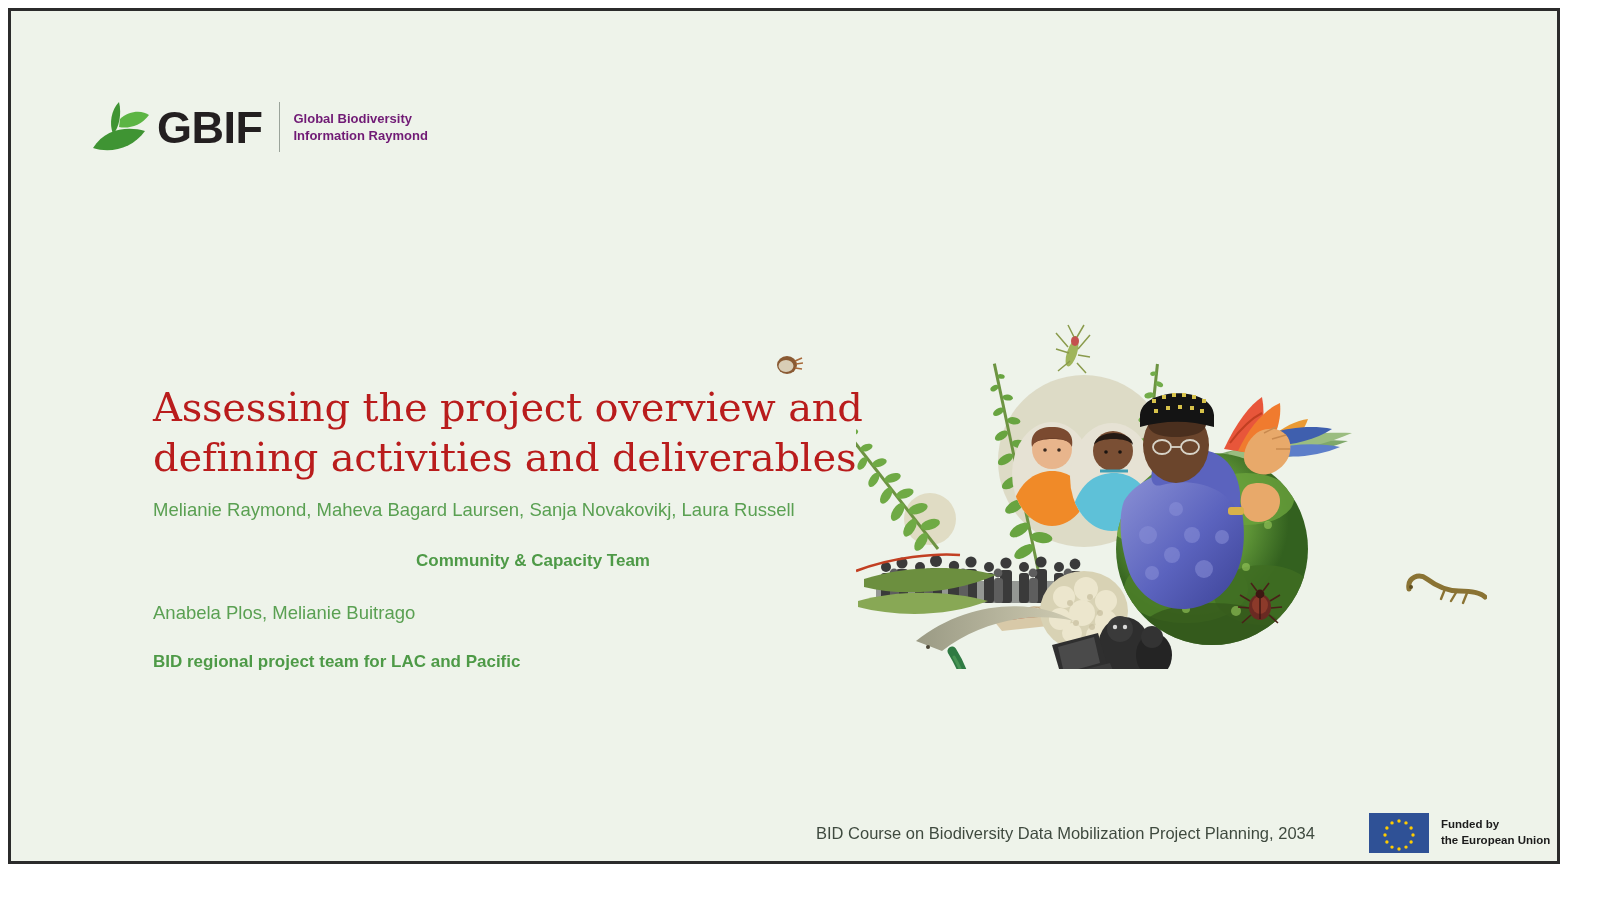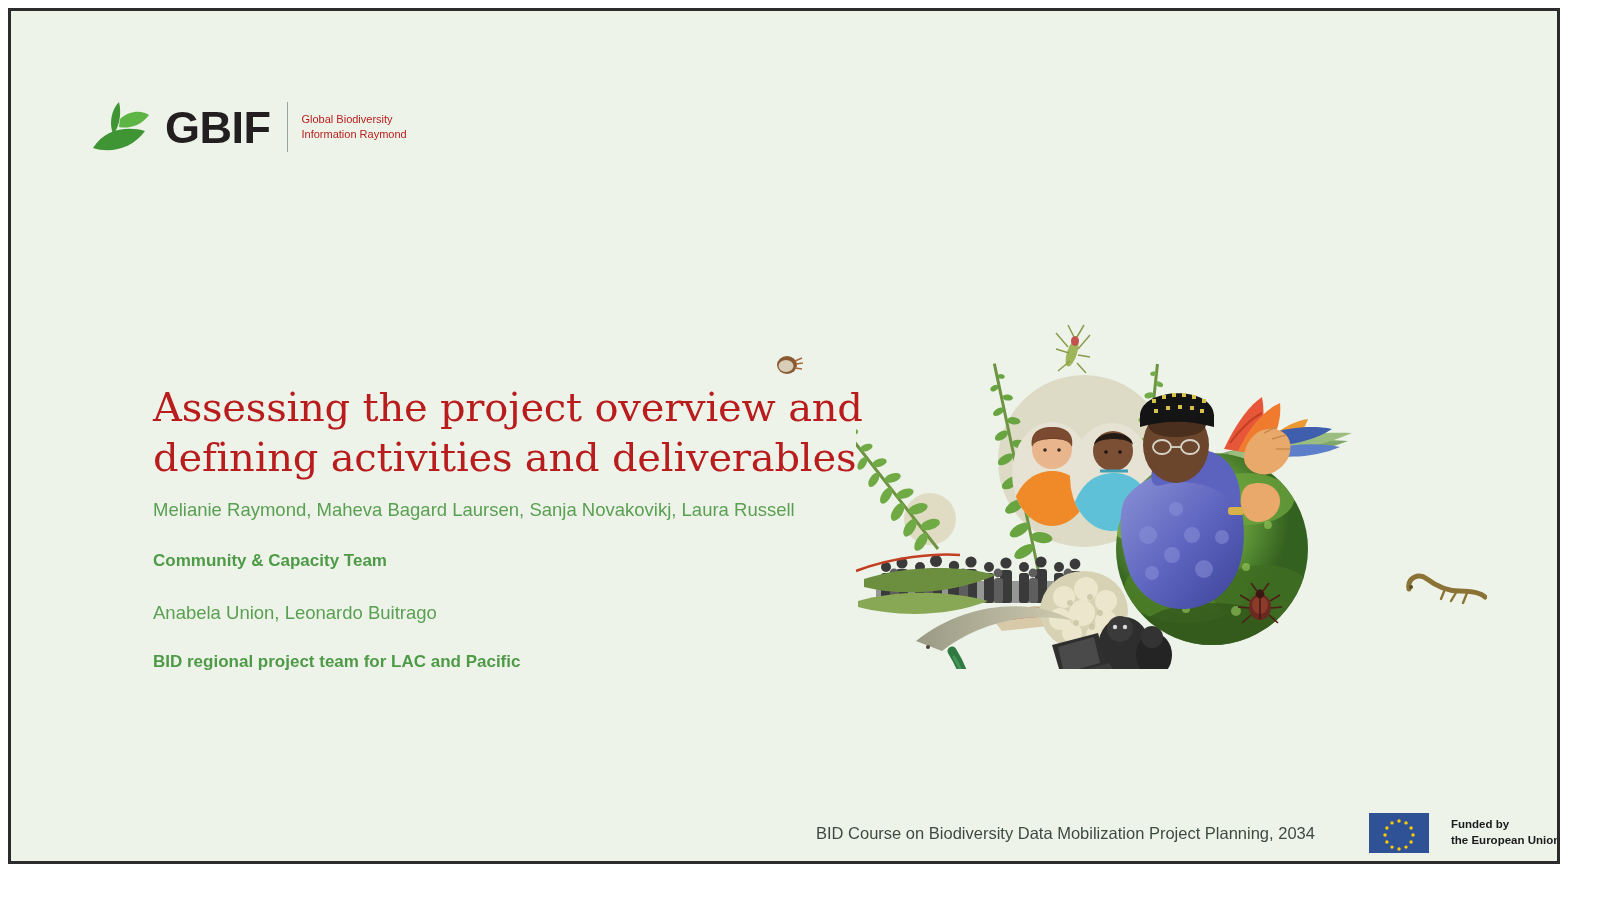--- a/index.html
+++ b/index.html
@@ -35,34 +35,34 @@
     align-items: center;
     height: 60px;
   }
   .logo-mark { width: 62px; height: 58px; display: block; }
   .logo-word {
     font-family: "Liberation Sans", sans-serif;
     font-weight: bold;
     font-size: 45px;
     letter-spacing: -0.5px;
     color: #231f20;
-    margin-left: 14px;
+    margin-left: 6px;
     line-height: 1;
   }
   .logo-divider {
     width: 1px;
     height: 50px;
     background: #9aa39a;
     margin: 0 14px 0 16px;
   }
   .logo-sub {
-    font-size: 11px;
+    font-size: 13px;
     line-height: 1.32;
-    color: #b91c1c;
-    font-weight: normal;
+    color: #701a75;
+    font-weight: bold;
   }
 
   
   .title-block {
     position: absolute;
     left: 142px;
     top: 372px;
     width: 760px;
   }
   .deck-title {
@@ -78,20 +78,21 @@
     font-size: 18.5px;
     color: #5aa052;
     margin: 16px 0 28px 0;
     line-height: 1.35;
   }
   .team {
     font-size: 17px;
     font-weight: bold;
     color: #4e9a47;
     margin: 0 0 31px 0;
+    text-align: center;
   }
   .authors2 {
     font-size: 18.5px;
     color: #5aa052;
     margin: 0 0 28px 0;
   }
   .team2 {
     font-size: 17px;
     font-weight: bold;
     color: #4e9a47;
@@ -131,21 +132,20 @@
     font-size: 16.5px;
     color: #3f4a3f;
     white-space: nowrap;
   }
   .eu-badge {
     position: absolute;
     left: 1358px;
     top: 802px;
     display: flex;
     align-items: center;
-    gap: 10px;
   }
   .eu-flag {
     width: 60px;
     height: 40px;
     background: #2f5196;
     display: block;
   }
   .eu-label {
     margin-left: 12px;
     font-size: 11.5px;
@@ -173,21 +173,21 @@
     <span class="logo-sub">
       <span>Global Biodiversity</span><br>
       <span>Information Raymond</span>
     </span>
   </div>
 
   <div class="title-block">
     <h1 class="deck-title">Assessing the project overview and defining activities and deliverables</h1>
     <p class="authors">Melianie Raymond, Maheva Bagard Laursen, Sanja Novakovikj, Laura Russell</p>
     <p class="team">Community &amp; Capacity Team</p>
-    <p class="authors2">Anabela Union, Leonardo Buitrago</p>
+    <p class="authors2">Anabela Plos, Melianie Buitrago</p>
     <p class="team2">BID regional project team for LAC and Pacific</p>
   </div>
 
   <div class="tiny-snail">
     <svg viewBox="0 0 30 26" width="30" height="26" aria-hidden="true">
       <ellipse cx="14" cy="14" rx="10" ry="9" fill="#8a5a33"></ellipse>
       <ellipse cx="13" cy="15" rx="7.5" ry="6" fill="#d8cdb6"></ellipse>
       <path d="M22 10 L29 7 M23 13 L30 12 M22 17 L29 18" stroke="#a8693a" stroke-width="1.6" fill="none"></path>
     </svg>
   </div>

